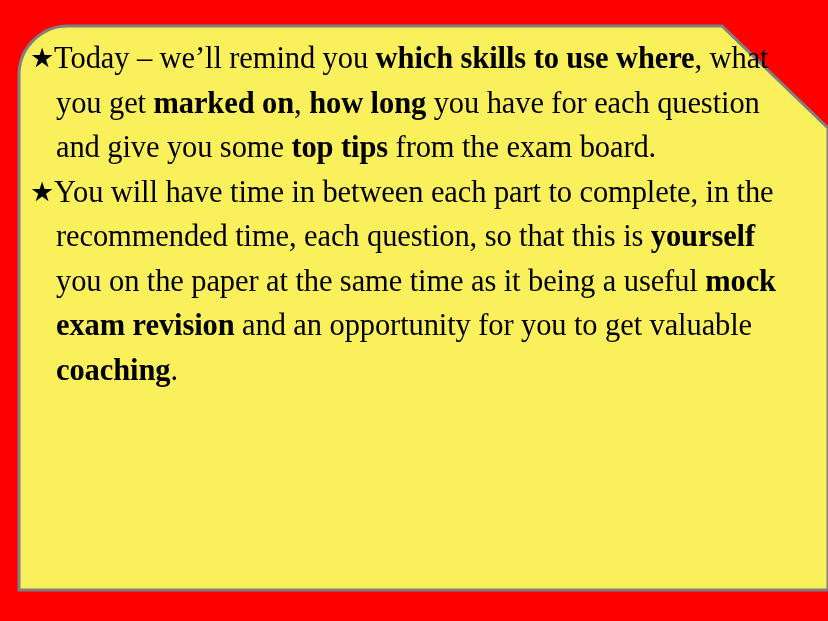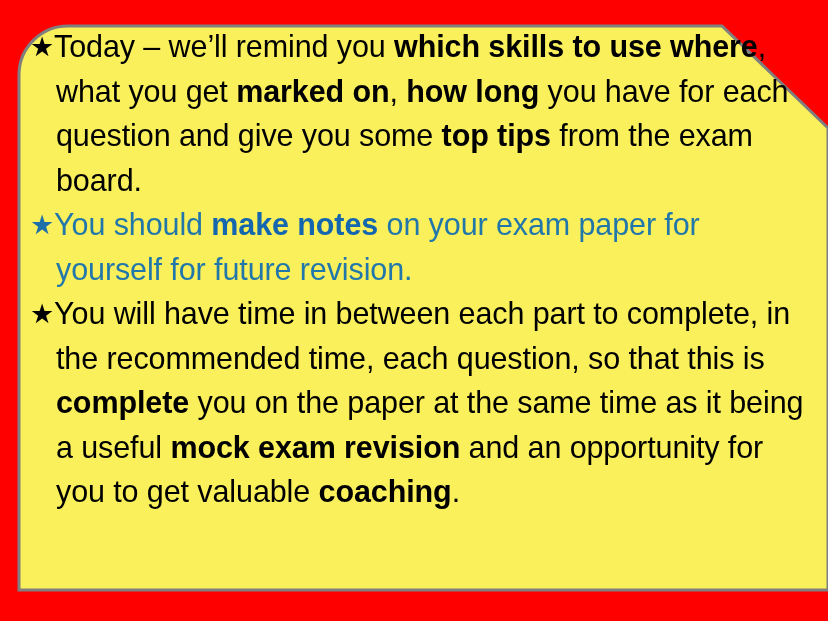--- a/index.html
+++ b/index.html
@@ -27,27 +27,28 @@
     left: 0;
     top: 0;
     width: 828px;
     height: 621px;
     pointer-events: none;
   }
 
   #callout-text {
     position: absolute;
     left: 30px;
-    top: 24px;
+    top: 36px;
     width: 778px;
     height: 545px;
     font-size: 30.5px;
     line-height: 44.5px;
     color: #000000;
     letter-spacing: -0.1px;
+    font-family: Liberation Serif, serif;
   }
 
   .para {
     margin: 0;
     padding: 0;
     text-indent: -26px;
     padding-left: 26px;
   }
 
   .para.blue {
@@ -84,17 +85,16 @@
              L 828 128
              L 828 590
              L 19 590
              L 19 75
              A 49 49 0 0 1 70 26
              Z" fill="#FAF05B" stroke="#7F7F7F" stroke-width="3"></path>
   </svg>
 
   <div id="callout-text">
     <p class="para"><span class="star">★</span><span>Today – we’ll remind you </span><b>which skills to use where</b><span>, what you get </span><b>marked on</b><span>, </span><b>how long</b><span> you have for each question and give you some </span><b>top tips</b><span> from the exam board.</span></p>
-    <p class="para blue"><span class="star">★</span><span>You should </span><b>make notes</b><span> on your exam paper for yourself for future revision.</span></p>
-    <p class="para"><span class="star">★</span><span>You will have time in between each part to complete, in the recommended time, each question, so that this is </span><b>complete</b><span> you on the paper at the same time as it being a useful </span><b>mock exam revision</b><span> and an opportunity for you to get valuable </span><b>coaching</b><span>.</span></p>
+    <p class="para"><span class="star">★</span><span>You will have time in between each part to complete, in the recommended time, each question, so that this is </span><b>yourself</b><span> you on the paper at the same time as it being a useful </span><b>mock exam revision</b><span> and an opportunity for you to get valuable </span><b>coaching</b><span>.</span></p>
   </div>
 
 </div>
 
 </body></html>

